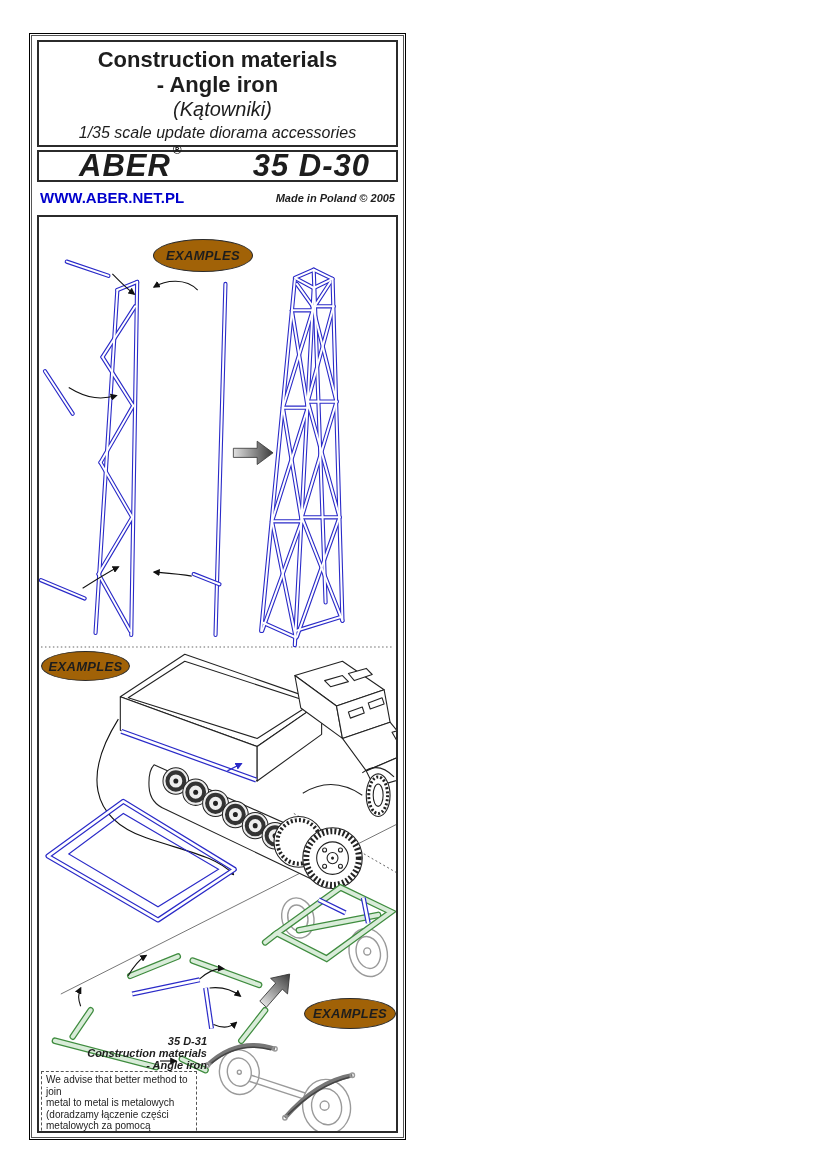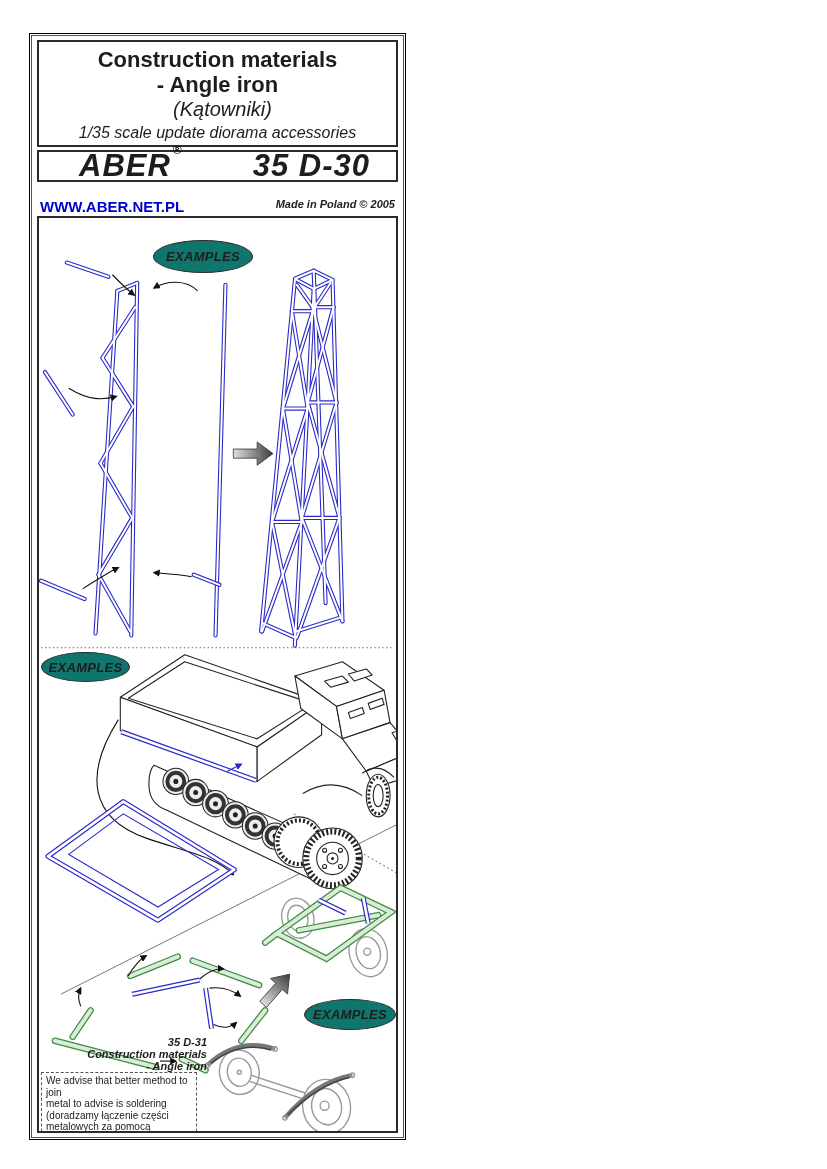--- a/index.html
+++ b/index.html
@@ -12,26 +12,26 @@
   .sheet-frame{position:absolute; left:29px; top:33px; width:377px; height:1107px; border:1px solid #000000; padding:1px;}
   .sheet-frame-inner{width:100%; height:100%; border:1px solid #555; padding:4px 5px 4px 5px; display:flex; flex-direction:column;}
   .title-box{border:2px solid #2b2b2b; height:107px; text-align:center; padding-top:5px;}
   .t1{font-size:22px; font-weight:bold; line-height:25px;}
   .t3{font-size:20px; font-style:italic; line-height:25px;padding-left:10px;}
   .t4{font-size:16px; font-weight:normal; font-style:italic; line-height:22px;}
   .brand-box{border:2px solid #2b2b2b; height:32px; margin-top:3px; display:flex; align-items:center; justify-content:space-between; padding:0 26px 0 40px;}
   .brand{font-size:31px; font-weight:bold; font-style:italic; letter-spacing:1px; position:relative;}
   .brand sup{font-size:12px; font-style:normal; font-weight:bold; position:relative; top:-11px; left:2px;}
   .pcode{font-size:31px; font-weight:bold; font-style:italic; letter-spacing:1px;}
-  .web-row{height:31px; display:flex; align-items:flex-start; justify-content:space-between; padding:16px 3px;}
+  .web-row{height:31px; display:flex; align-items:center; justify-content:space-between; padding:0 3px;}
   .website{color:var(--link); font-weight:bold; font-size:15px;}
   .madein{font-size:11px; font-weight:bold; font-style:italic; display:flex; gap:3px;}
   .main-box{border:2px solid #2b2b2b; margin-top:2px; flex:1 1 auto; position:relative; overflow:hidden;}
   .main-box svg{position:absolute; left:0; top:0; width:100%; height:100%;}
-  .oval{position:absolute; border:1.5px solid #2b2b2b; border-radius:50%; display:flex; align-items:center; justify-content:center; background:#0f766e; font-weight:bold; font-style:italic; font-size:13px; letter-spacing:.3px;}
+  .oval{position:absolute; border:1.5px solid #2b2b2b; border-radius:50%; display:flex; align-items:center; justify-content:center; background:#a16207; font-weight:bold; font-style:italic; font-size:13px; letter-spacing:.3px;}
   .oval1{left:114px; top:22px; width:100px; height:33px;}
   .oval2{left:2px;  top:434px; width:89px; height:30px;}
   .oval3{left:265px; top:781px; width:92px; height:31px;}
   .rel-block{position:absolute; left:0px; top:818px; width:168px; text-align:right; font-size:11px; font-weight:bold; font-style:italic; line-height:12px;}
   .advisory{position:absolute; left:2px; top:854px; width:156px; border:1px dashed #555; padding:2px 4px; font-size:10px; line-height:11.5px; color:#222; background:#fff;}
   
   .bo{stroke:var(--blue); stroke-width:4.2; fill:none; stroke-linecap:round; stroke-linejoin:round;}
   .bi{stroke:#fff; stroke-width:2; fill:none; stroke-linecap:round; stroke-linejoin:round;}
   .go{stroke:var(--green); stroke-width:6.5; fill:none; stroke-linecap:round;}
   .gi{stroke:var(--greenfill); stroke-width:4; fill:none; stroke-linecap:round;}
@@ -329,20 +329,20 @@
         </div>
 
     <div class="rel-block">
       <div>35 D-31</div>
       <div>Construction materials</div>
       <div>- Angle iron</div>
     </div>
 
     <div class="advisory">
       <div>We advise that better method to join</div>
-      <div>metal to advise is soldering</div>
+      <div>metal to metal is metalowych</div>
       <div>(doradzamy łączenie części</div>
       <div>metalowych za pomocą lutowania)</div>
     </div>
 
   </div>
  </div>
 </div>
 
 </body></html>

